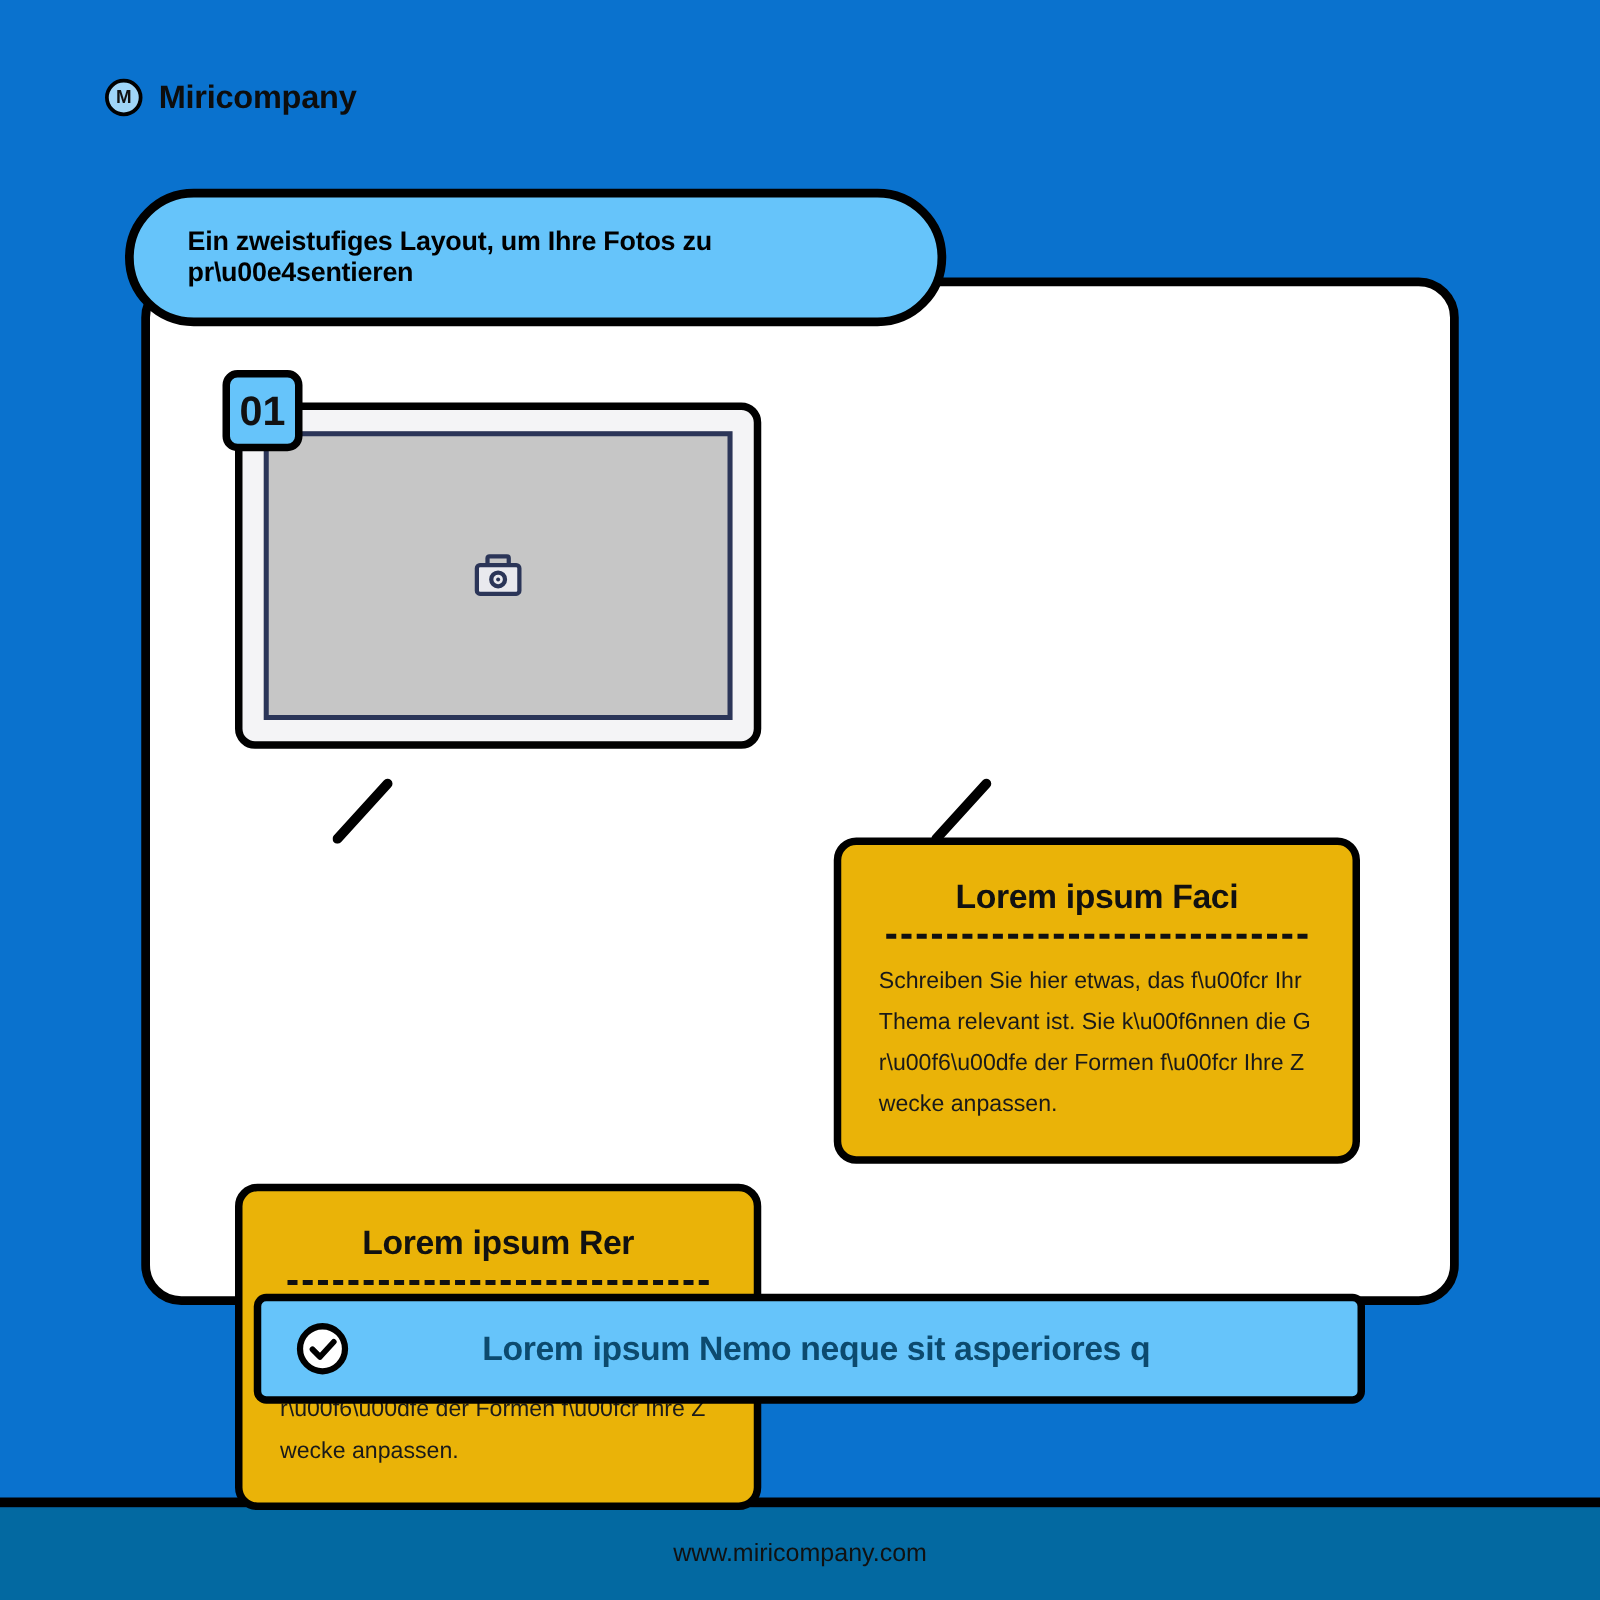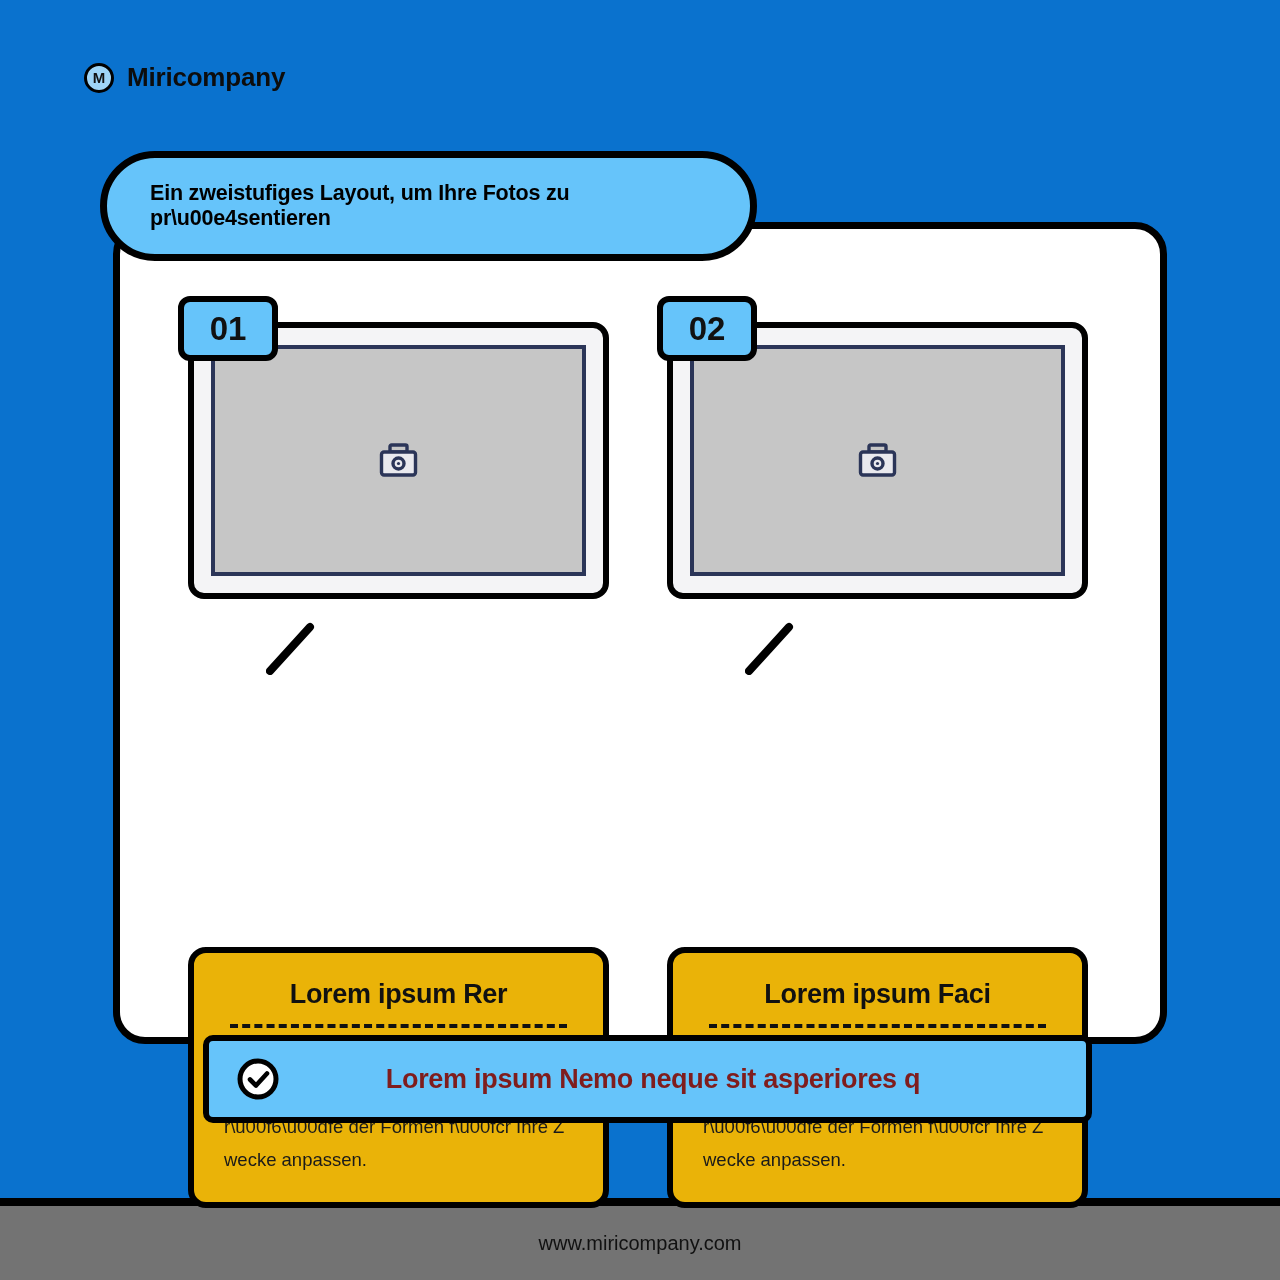--- a/index.html
+++ b/index.html
@@ -116,21 +116,21 @@
     display: flex;
     align-items: center;
     justify-content: center;
   }
   .camera-icon svg { display: block; }
 
   .step-badge {
     position: absolute;
     left: -16px;
     top: -32px;
-    width: 100px;
+    width: 64px;
     height: 65px;
     background: #66c4fa;
     border: 6px solid #000;
     border-radius: 12px;
     box-sizing: border-box;
     display: flex;
     align-items: center;
     justify-content: center;
     font-size: 33px;
     font-weight: 600;
@@ -200,41 +200,41 @@
     margin-left: 27px;
     width: 44px;
     height: 44px;
     flex: 0 0 auto;
   }
   .footer-text {
     flex: 1;
     text-align: center;
     font-size: 27px;
     font-weight: bold;
-    color: #7f1d1d;
+    color: #0c4a6e;
     letter-spacing: -0.3px;
     padding-right: 60px;
   }
 
   
   .bottom-rule {
     position: absolute;
     left: 0;
     top: 1198px;
     width: 1280px;
     height: 8px;
     background: #000;
   }
   .bottom-bar {
     position: absolute;
     left: 0;
     top: 1206px;
     width: 1280px;
     height: 74px;
-    background: #737373;
+    background: #0369a1;
     display: flex;
     align-items: center;
     justify-content: center;
   }
   .bottom-url {
     font-size: 20px;
     color: #111;
   }
 </style>
 </head>
@@ -275,33 +275,20 @@
     </svg>
 
     <div class="text-card">
       <div class="text-card-title">Lorem ipsum Rer</div>
       <div class="divider"></div>
       <div class="text-card-body">Schreiben Sie hier etwas, das f\u00fcr Ihr Thema relevant ist. Sie k\u00f6nnen die Gr\u00f6\u00dfe der Formen f\u00fcr Ihre Zwecke anpassen.</div>
     </div>
   </div>
 
   <div class="column">
-    <div class="photo-card">
-      <div class="step-badge">02</div>
-      <div class="photo-inner">
-        <span class="camera-icon">
-          <svg width="40" height="36" viewBox="0 0 40 36" fill="none">
-            <rect x="11" y="2" width="17" height="7" rx="1.5" stroke="#2b3558" stroke-width="3.4"></rect>
-            <rect x="2.5" y="9" width="34" height="23" rx="2.5" stroke="#2b3558" stroke-width="3.4" fill="#e9e9ee"></rect>
-            <circle cx="19.5" cy="20.5" r="5.5" stroke="#2b3558" stroke-width="3.4"></circle>
-            <circle cx="19.5" cy="20.5" r="1.6" fill="#2b3558"></circle>
-          </svg>
-        </span>
-      </div>
-    </div>
 
     <svg class="connector" viewBox="0 0 60 54">
       <path d="M4 50 L44 6" stroke="#000" stroke-width="8" stroke-linecap="round"></path>
     </svg>
 
     <div class="text-card">
       <div class="text-card-title">Lorem ipsum Faci</div>
       <div class="divider"></div>
       <div class="text-card-body">Schreiben Sie hier etwas, das f\u00fcr Ihr Thema relevant ist. Sie k\u00f6nnen die Gr\u00f6\u00dfe der Formen f\u00fcr Ihre Zwecke anpassen.</div>
     </div>

